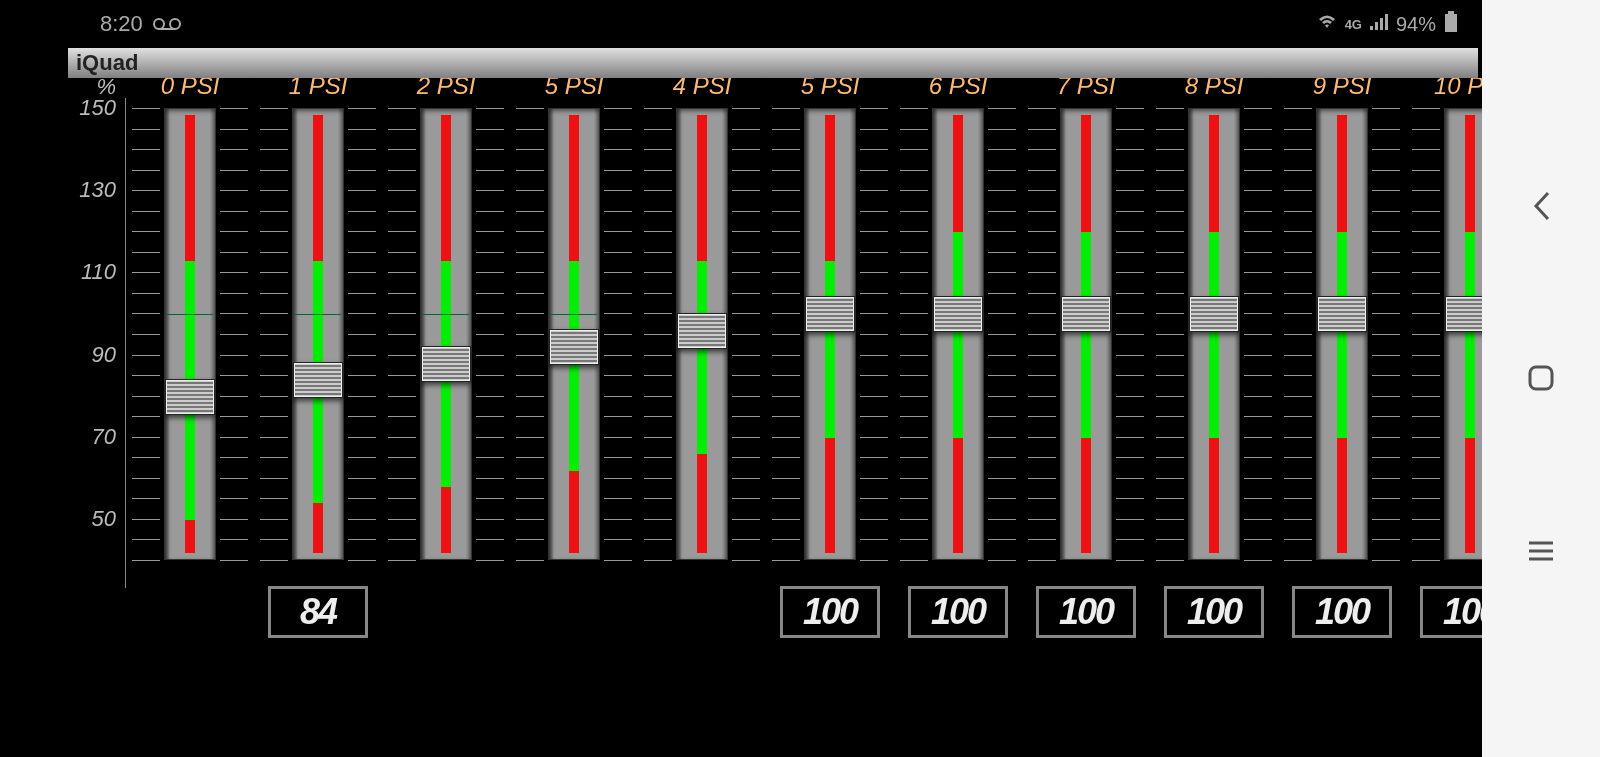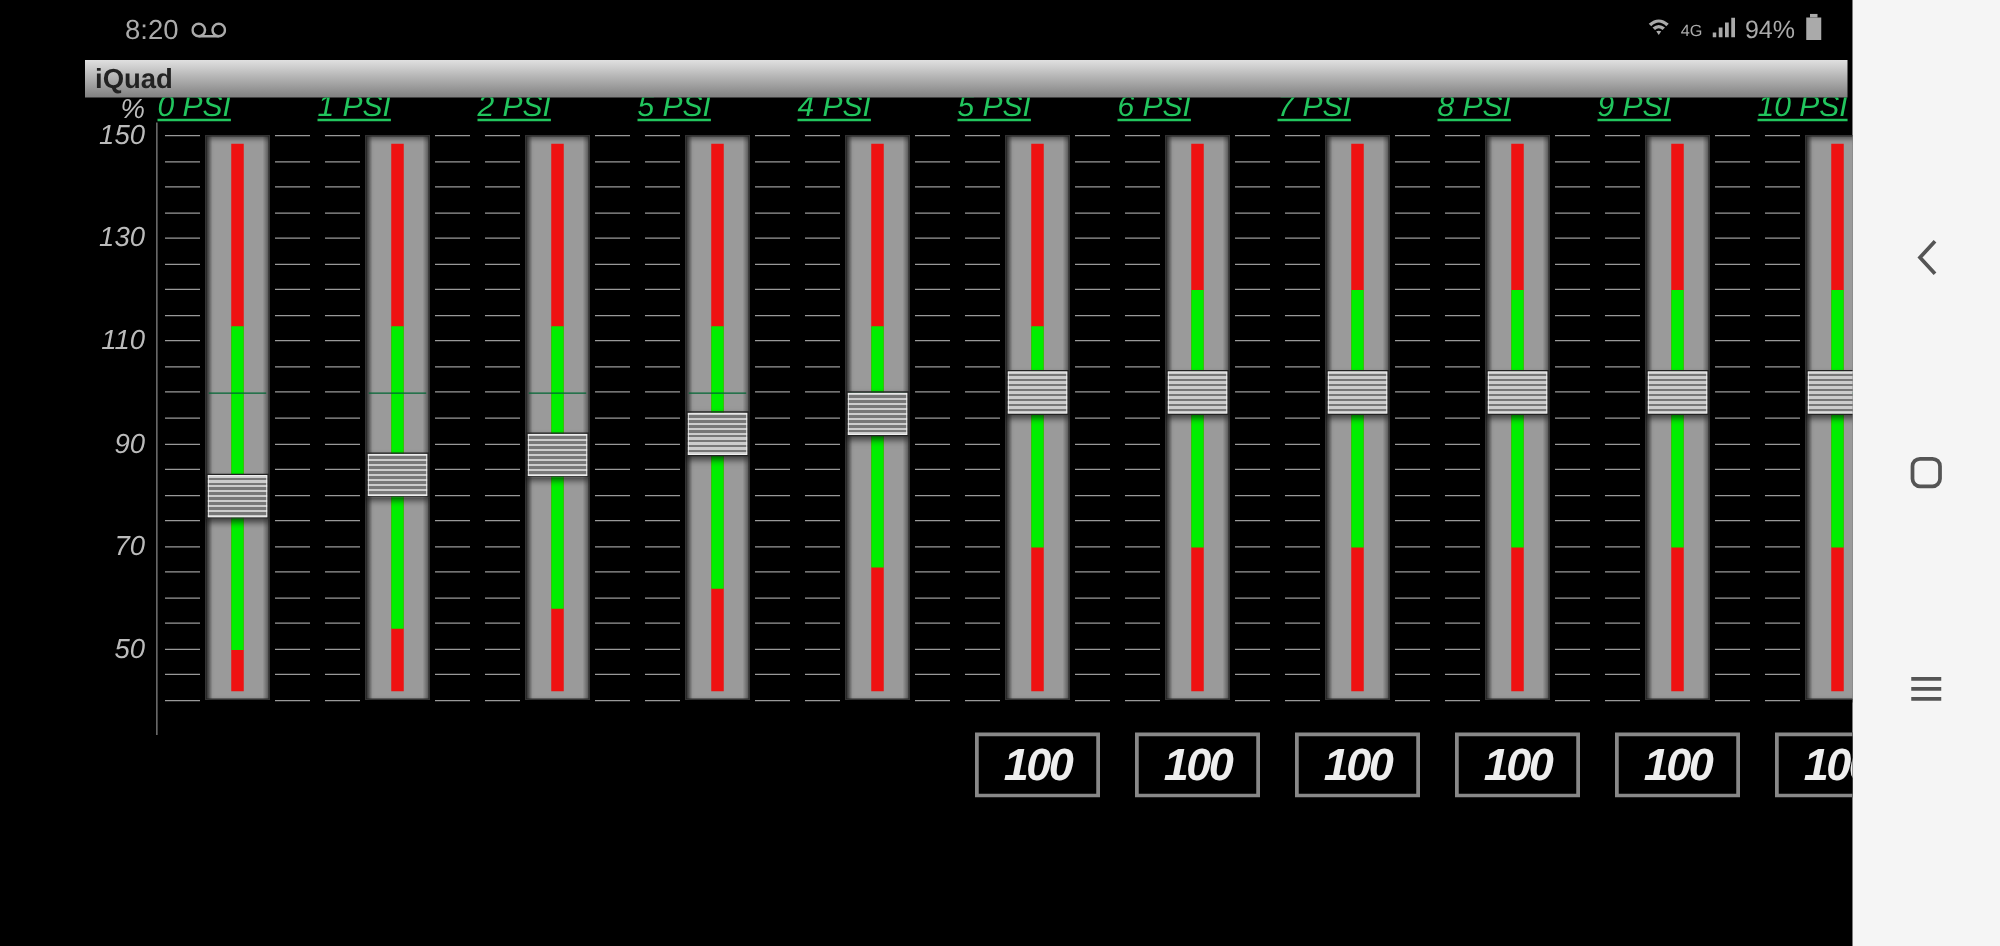--- a/index.html
+++ b/index.html
@@ -25,21 +25,21 @@
   .slider-area { position:relative; height:560px; margin-left:68px; overflow:hidden; }
 
   .y-axis { position:absolute; left:0; top:0; width:58px; height:100%; }
   .y-unit { position:absolute; top:-4px; right:10px; font-style:italic; font-size:22px; color:#bbb; }
   .y-tick-label { position:absolute; right:10px; font-style:italic; font-size:22px; color:#bbb; transform:translateY(-50%); }
   .y-vline { position:absolute; left:57px; top:20px; bottom:50px; width:1px; background:#888; }
 
   .sliders-row { position:absolute; left:58px; top:0; right:0; bottom:0; display:flex; }
   .slider-col { width:128px; flex:0 0 128px; position:relative; }
 
-  .slider-label { position:absolute; top:-6px; width:100%; font-style:italic; font-size:24px; color:#22c55e;text-decoration:underline; }
+  .slider-label { position:absolute; top:-6px; width:100%; text-align:center; font-style:italic; font-size:24px; color:#fdba74; }
   .htick { position:absolute; height:1px; background:#999; }
   .htick.l { left:6px; width:28px; }
   .htick.r { right:6px; width:28px; }
 
   .slot {
     position:absolute; left:50%; transform:translateX(-50%);
     top:30px; bottom:78px; width:52px;
     background:linear-gradient(90deg,#555,#9a9a9a 10%,#9a9a9a 90%,#5a5a5a);
     border:1px solid #333;
     box-shadow: inset 2px 2px 4px rgba(0,0,0,.5), 2px 2px 0 rgba(0,0,0,.6);
@@ -81,21 +81,21 @@
             <line x1="6" y1="12" x2="22" y2="12"></line>
           </svg>
       </span>
     </div>
     <div class="status-right">
       <span>
         <svg width="20" height="16" viewBox="0 0 20 16" fill="#aaa">
             <path d="M10 14 L8 11 Q10 10 12 11 Z M5 8 Q10 4 15 8 L13 10 Q10 7 7 10 Z M2 5 Q10 -2 18 5 L16 7 Q10 1 4 7 Z"></path>
           </svg>
       </span>
-      <span style="font-size:13px;font-weight:normal">4G</span>
+      <span style="font-size:13px;font-weight:bold">4G</span>
       <span>
         <svg width="18" height="16" viewBox="0 0 18 16" fill="#aaa">
             <rect x="0" y="12" width="3" height="4"></rect>
             <rect x="5" y="8" width="3" height="8"></rect>
             <rect x="10" y="4" width="3" height="12"></rect>
             <rect x="15" y="0" width="3" height="16"></rect>
           </svg>
       </span>
       <span style="font-size:20px">94%</span>
       <span>
@@ -226,20 +226,21 @@
           <div class="htick l" style="top: 50.5455px;"></div>
           <div class="htick r" style="top: 50.5455px;"></div>
           <div class="htick l" style="top: 30px;"></div>
           <div class="htick r" style="top: 30px;"></div>
           <div class="slot">
             <div class="bar-red" style="top: 6px; bottom: 6px;"></div>
             <div class="bar-green" style="top: 152.036px; height: 242.436px;"></div>
             <div class="center-marker" style="top: 205.455px;"></div>
             <div class="thumb" style="top: 271.2px;"></div>
           </div>
+          <div class="value-box">84</div>
         </div>
         <div class="slider-col">
           <div class="slider-label">2 PSI</div>
           <div class="htick l" style="top: 482px;"></div>
           <div class="htick r" style="top: 482px;"></div>
           <div class="htick l" style="top: 461.455px;"></div>
           <div class="htick r" style="top: 461.455px;"></div>
           <div class="htick l" style="top: 440.909px;"></div>
           <div class="htick r" style="top: 440.909px;"></div>
           <div class="htick l" style="top: 420.364px;"></div>

